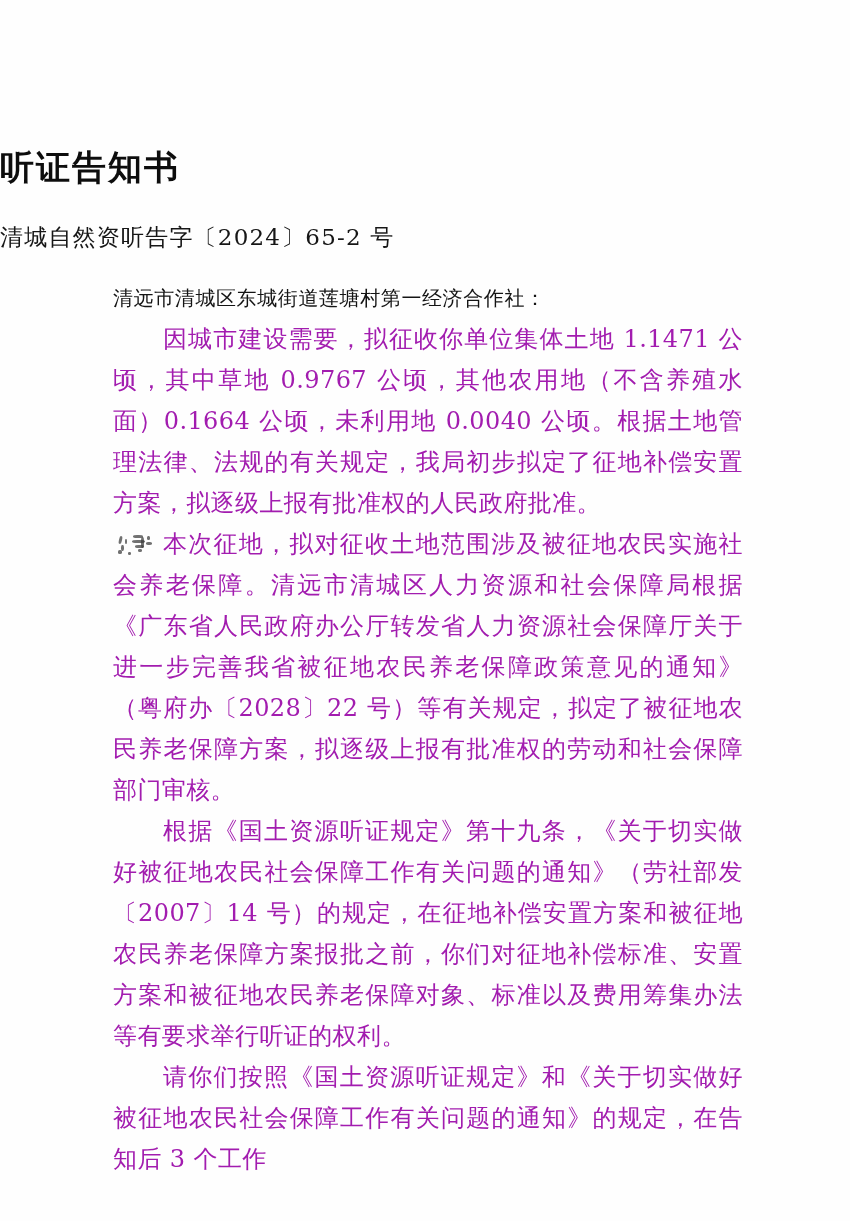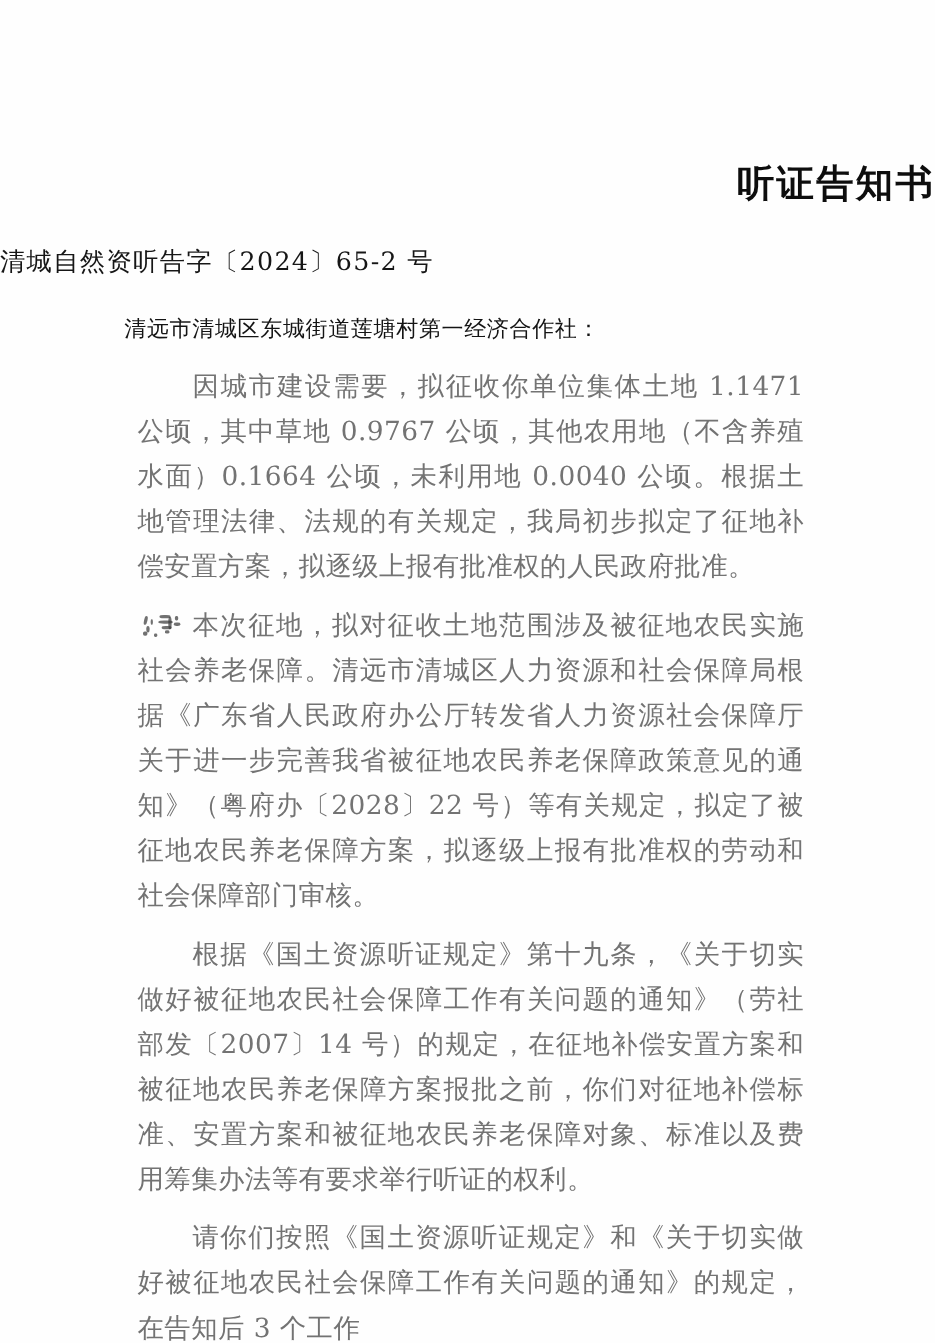--- a/index.html
+++ b/index.html
@@ -24,21 +24,21 @@
     height: 1221px;
     background: #fefefe;
     box-sizing: border-box;
   }
 
   .doc-title {
     position: absolute;
     top: 146px;
     left: 0;
     width: 850px;
-    text-align: right;
+    text-align: left;
     font-size: 34px;
     font-weight: bold;
     letter-spacing: 2px;
     line-height: 1.25;
     font-family: "DejaVu Sans", "Liberation Sans", sans-serif;
     color: #0d0d0d;
   }
 
   .doc-number {
     position: absolute;
@@ -61,28 +61,28 @@
 
   .recipient {
     font-size: 20px;
     line-height: 41px;
     letter-spacing: 0.6px;
     color: #141414;
     white-space: nowrap;
   }
 
   p.para {
-    margin: 12px;
+    margin: 0;
     font-size: 24px;
     line-height: 41px;
     letter-spacing: 0.4px;
     text-align: justify;
     text-justify: inter-character;
     text-indent: 50px;
-    color: #737373;
+    color: #a21caf;
     word-break: break-all;
   }
 
   p.para.has-smudge {
     position: relative;
   }
 
   
   .smudge {
     position: absolute;

